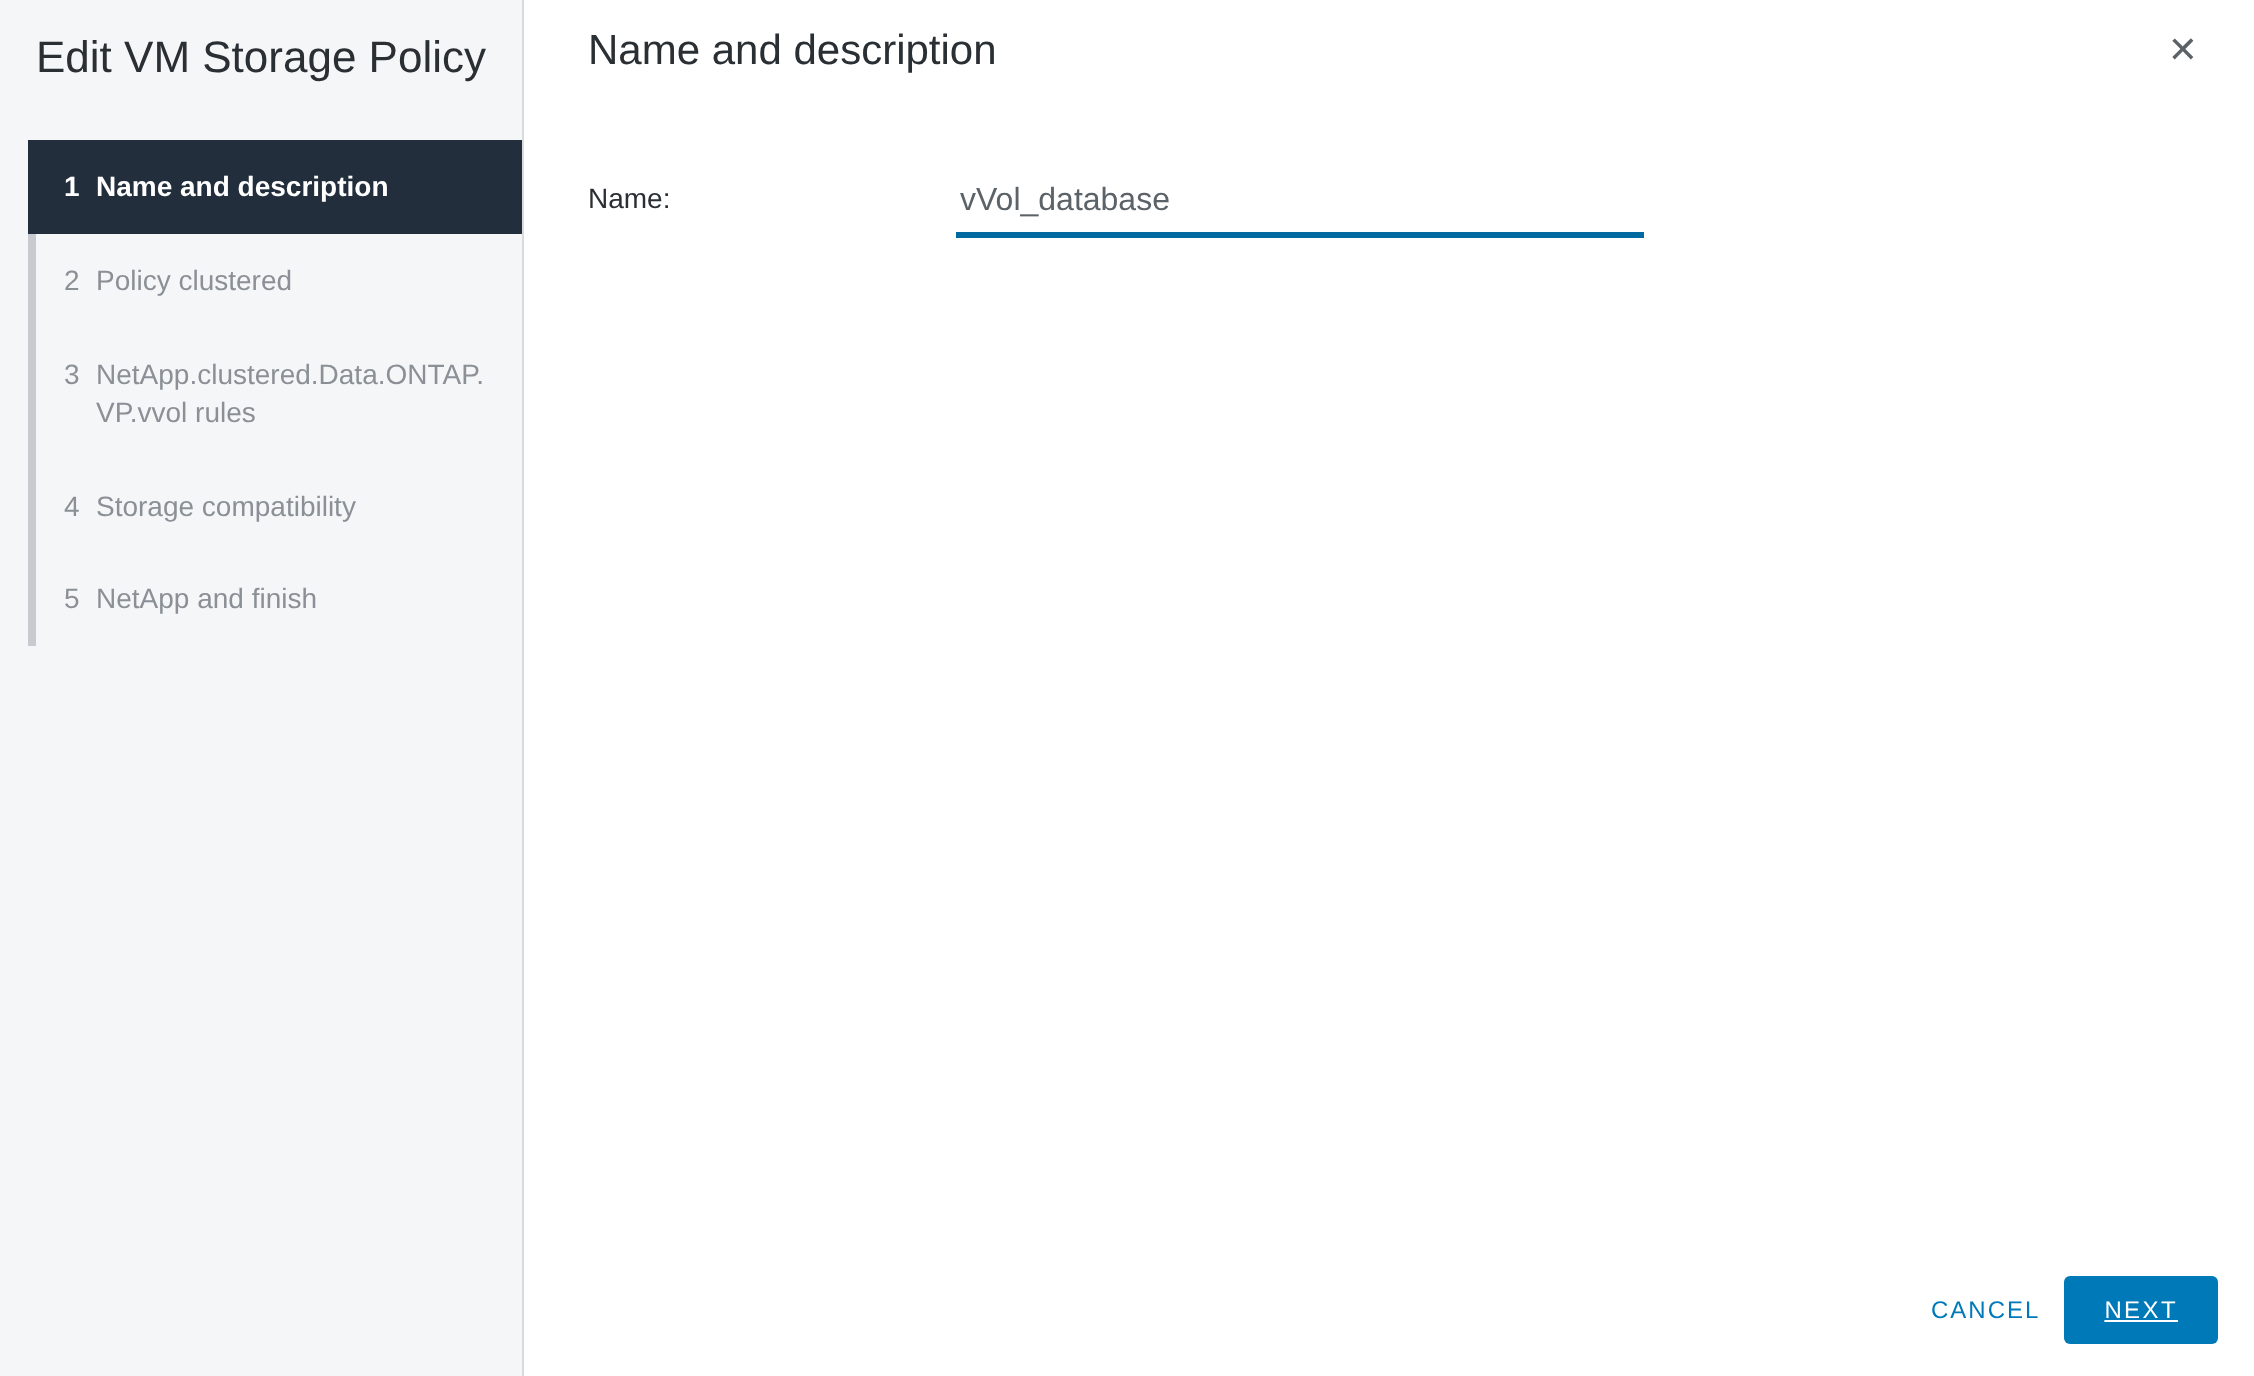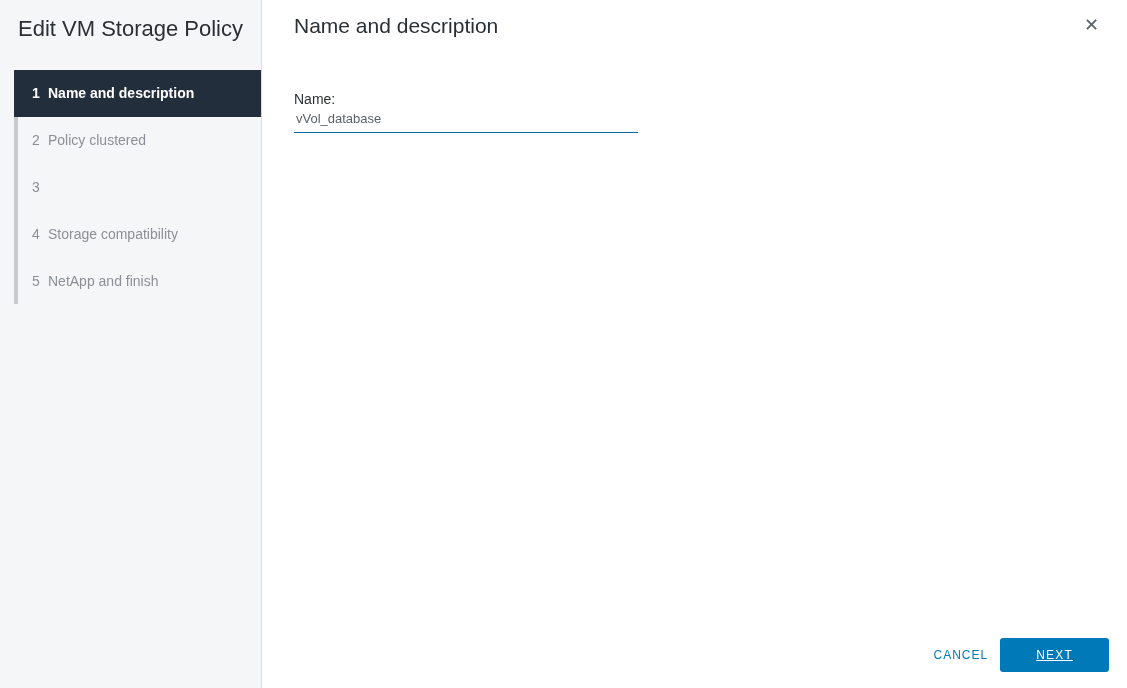--- a/index.html
+++ b/index.html
@@ -89,33 +89,32 @@
     line-height: 1;
   }
   .form-area {
     padding: 40px 32px 0 32px;
     flex: 1;
   }
   .form-row {
     display: flex;
     align-items: flex-start;
     margin-bottom: 44px;
-    flex-direction: column;
   }
   .form-label {
     width: 184px;
     font-size: 14px;
     color: #2a2f34;
     padding-top: 3px;
   }
   .text-input {
     width: 344px;
     border: none;
-    border-bottom: 1px solid #0369a1;
-    font-size: 13px;
+    border-bottom: 3px solid #0369a1;
+    font-size: 16px;
     color: #5b6268;
     padding: 4px 2px 6px 2px;
     outline: none;
     background: transparent;
   }
   .textarea-input {
     width: 338px;
     height: 78px;
     border: 1px solid #9a9fa4;
     border-radius: 2px;
@@ -144,41 +143,42 @@
     padding: 8px 4px;
   }
   .btn-next {
     background: #0079b8;
     border: none;
     color: #fff;
     font-size: 12px;
     font-weight: 500;
     letter-spacing: 1.2px;
     cursor: pointer;
-    padding: 10px 36px;
+    padding: 10px 20px;
     border-radius: 3px;
     text-decoration: underline;
   }
 </style>
 </head>
 <body>
 
 <aside class="sidebar">
   <h1 class="sidebar-title">Edit VM Storage Policy</h1>
   <nav class="steps">
     <div class="step active">
       <span class="step-number">1</span>
       <span class="step-label">Name and description</span>
     </div>
     <div class="step">
       <span class="step-number">2</span>
       <span class="step-label">Policy clustered</span>
     </div>
     <div class="step">
       <span class="step-number">3</span>
+      <span class="step-label">NetApp.clustered.Data.ONTAP.VP.vvol rules</span>
     </div>
     <div class="step">
       <span class="step-number">4</span>
       <span class="step-label">Storage compatibility</span>
     </div>
     <div class="step">
       <span class="step-number">5</span>
       <span class="step-label">NetApp and finish</span>
     </div>
   </nav>

